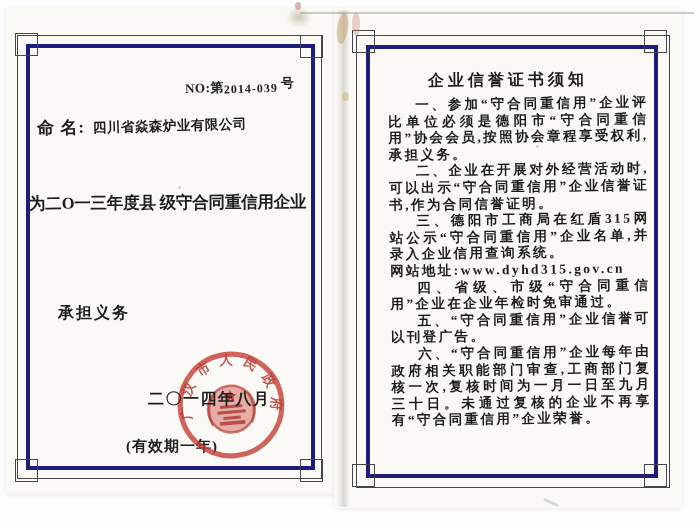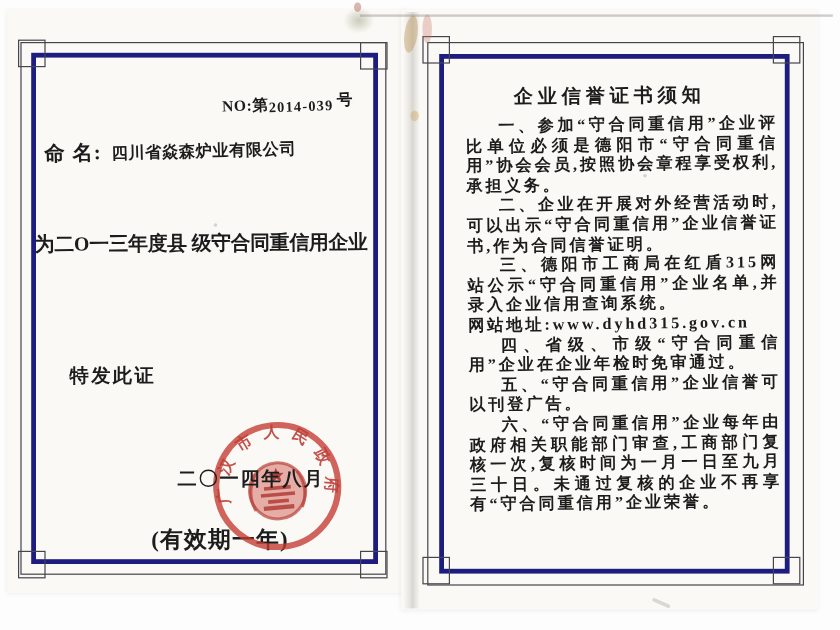--- a/index.html
+++ b/index.html
@@ -47,21 +47,21 @@
 
   .name-line{position:absolute;left:31px;top:106px;transform:rotate(-1.5deg);white-space:nowrap;}
   .name-label{font-weight:700;font-size:17px;letter-spacing:1px;}
   .company{font-weight:700;font-size:13.5px;letter-spacing:.5px;margin-left:4px;}
 
   .award-line{position:absolute;left:23px;top:184px;width:292px;font-weight:700;
     font-size:16.5px;letter-spacing:-.2px;transform:rotate(-.4deg);white-space:nowrap;}
   .issue-line{position:absolute;left:52px;top:295px;font-weight:700;font-size:16px;letter-spacing:2px;}
   .date-line{position:absolute;left:142px;top:381px;font-weight:700;font-size:16px;
     letter-spacing:1.5px;z-index:3;white-space:nowrap;}
-  .validity-line{position:absolute;left:120px;top:429px;font-weight:700;font-size:19px;letter-spacing:1px;text-align:right;}
+  .validity-line{position:absolute;left:120px;top:429px;font-weight:700;font-size:15px;letter-spacing:1px;text-align:right;}
 
   
   .seal{position:absolute;left:164px;top:336px;width:122px;height:122px;z-index:2;
     opacity:.92;transform:rotate(-5deg);}
 
   
   .notice-title{position:absolute;left:0;top:62px;width:100%;text-align:center;
     font-weight:700;font-size:16px;letter-spacing:4px;transform:rotate(-.5deg);}
   .notice-body{position:absolute;left:56px;top:88px;width:260px;transform:rotate(-.7deg);}
   .notice-para{margin:0;font-weight:700;font-size:13.5px;line-height:16.6px;
@@ -101,21 +101,21 @@
       <span>NO:第</span><span class="num">2014-039</span><span class="sfx">号</span>
     </div>
 
     <div class="name-line">
       <span class="name-label">命 名:</span>
       <span class="company">四川省焱森炉业有限公司</span>
     </div>
 
     <div class="award-line">为二O一三年度县 级守合同重信用企业</div>
 
-    <div class="issue-line">特发此证</div>
+    <div class="issue-line">承担义务</div>
 
     <svg class="seal" viewBox="0 0 120 120">
       <circle cx="60" cy="60" r="50" fill="none" stroke="#c43a30" stroke-width="5" opacity=".85"></circle>
       <defs>
         <path id="sealArc" d="M 25.4 80 A 40 40 0 1 1 94.6 80" fill="none"></path>
       </defs>
       <text font-size="13" font-weight="bold" fill="#b9302a" opacity=".9" letter-spacing="9">
         <textPath href="#sealArc" startOffset="10">广汉市人民政府</textPath>
       </text>
       <g transform="translate(60,64)">

